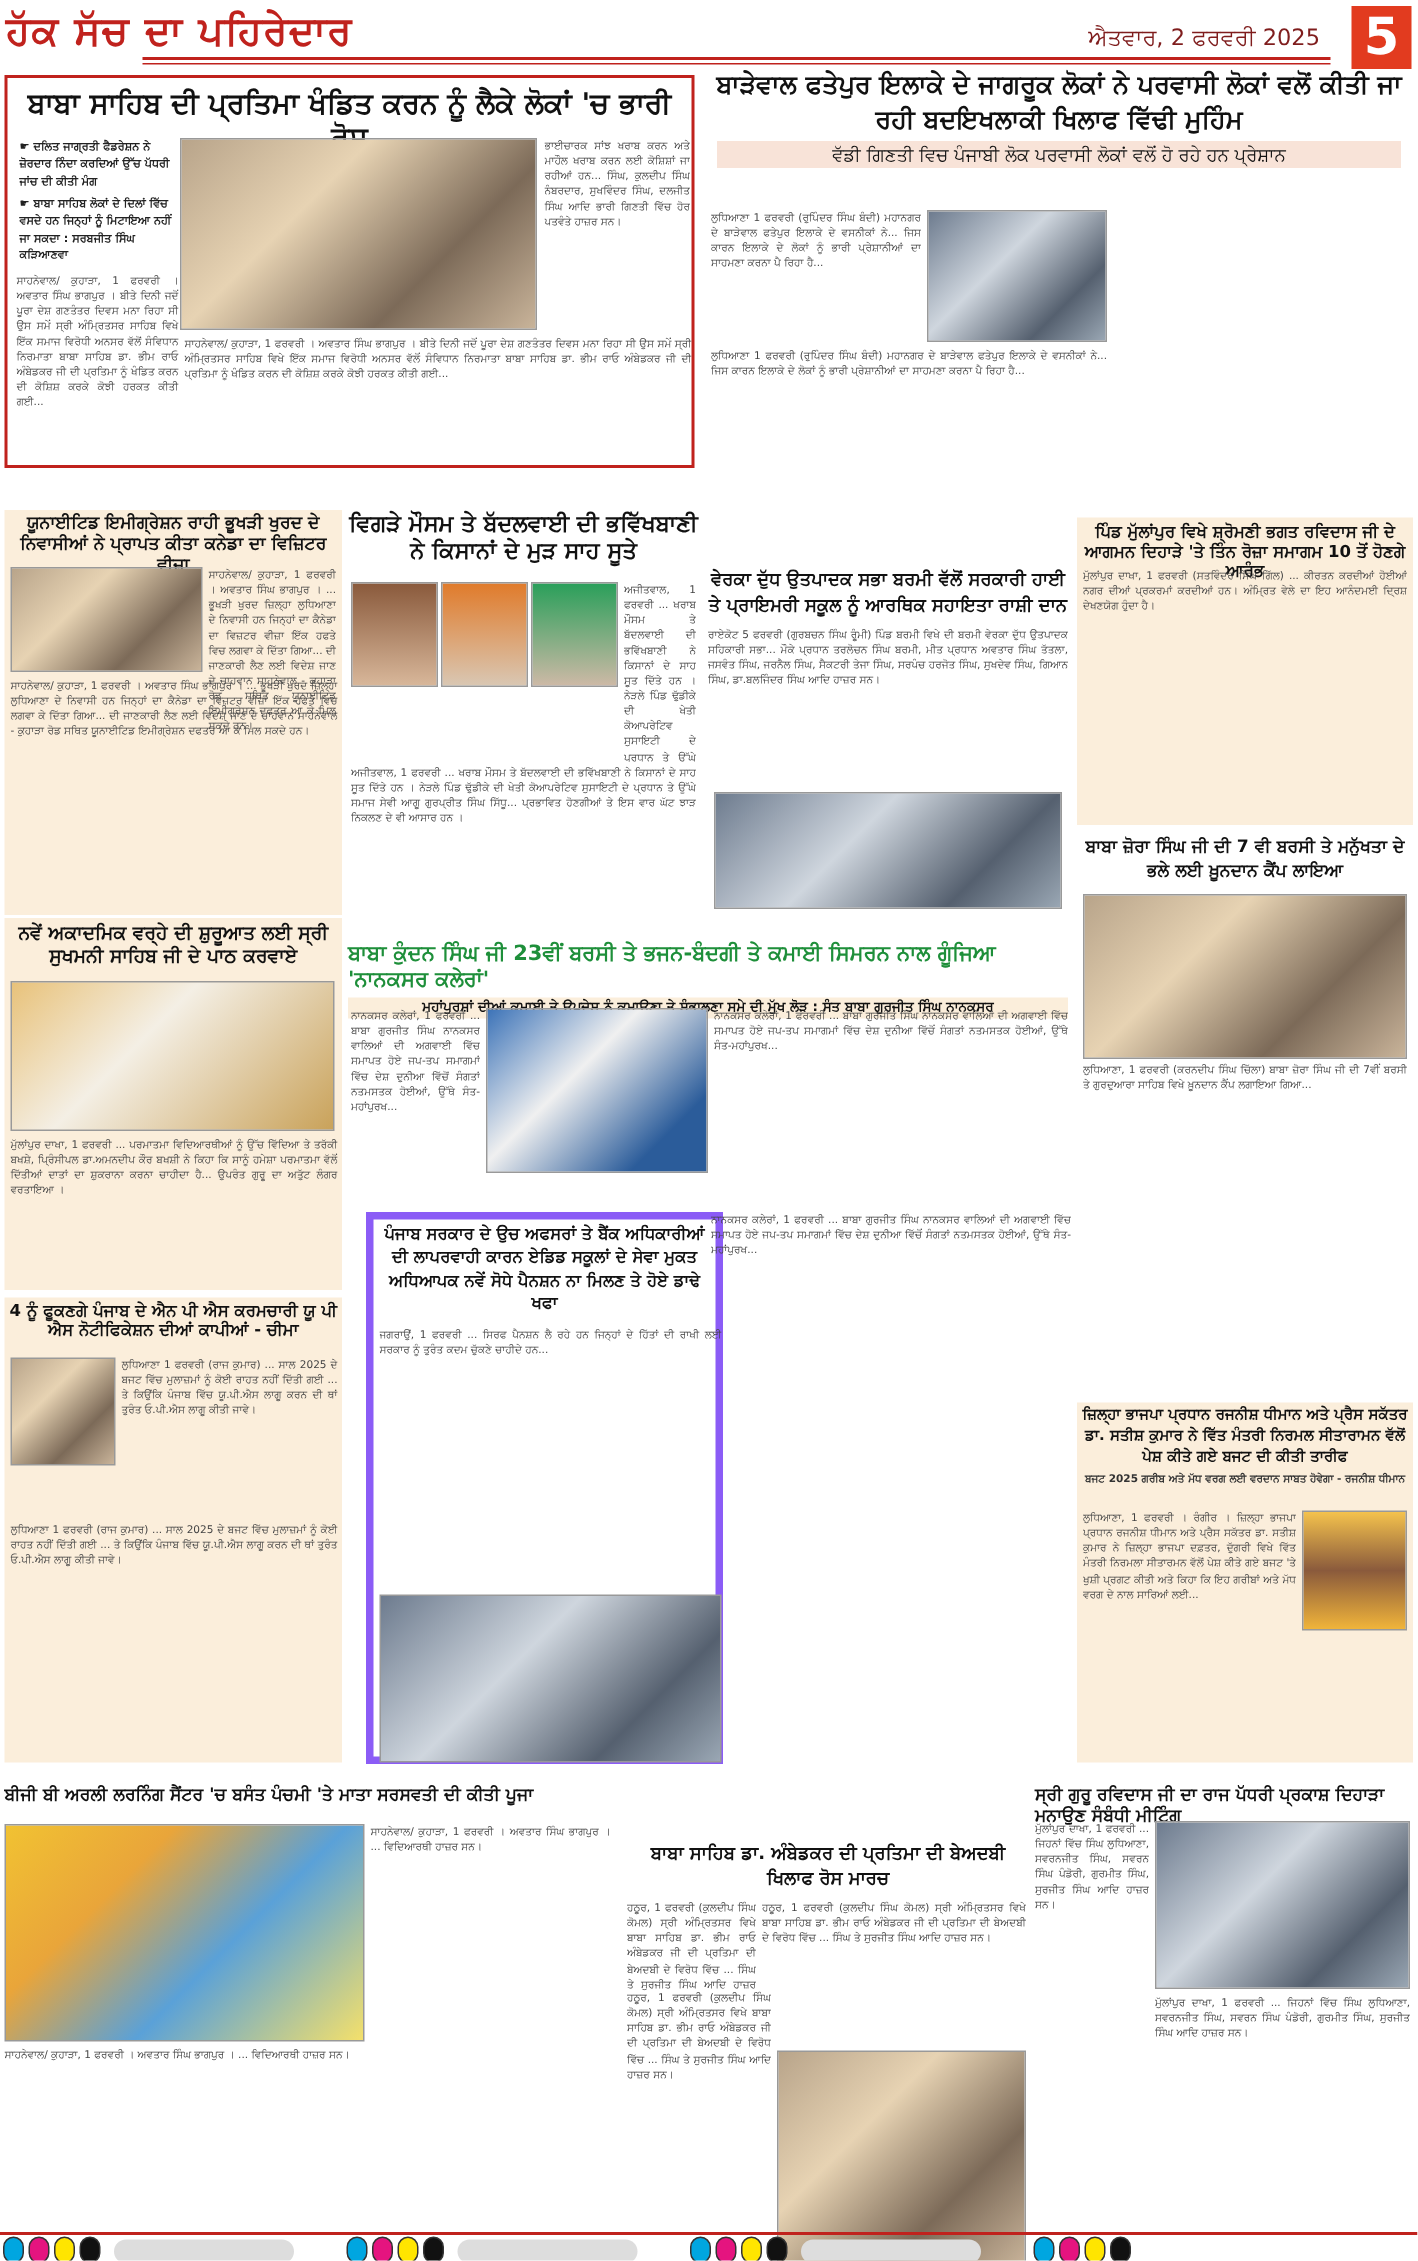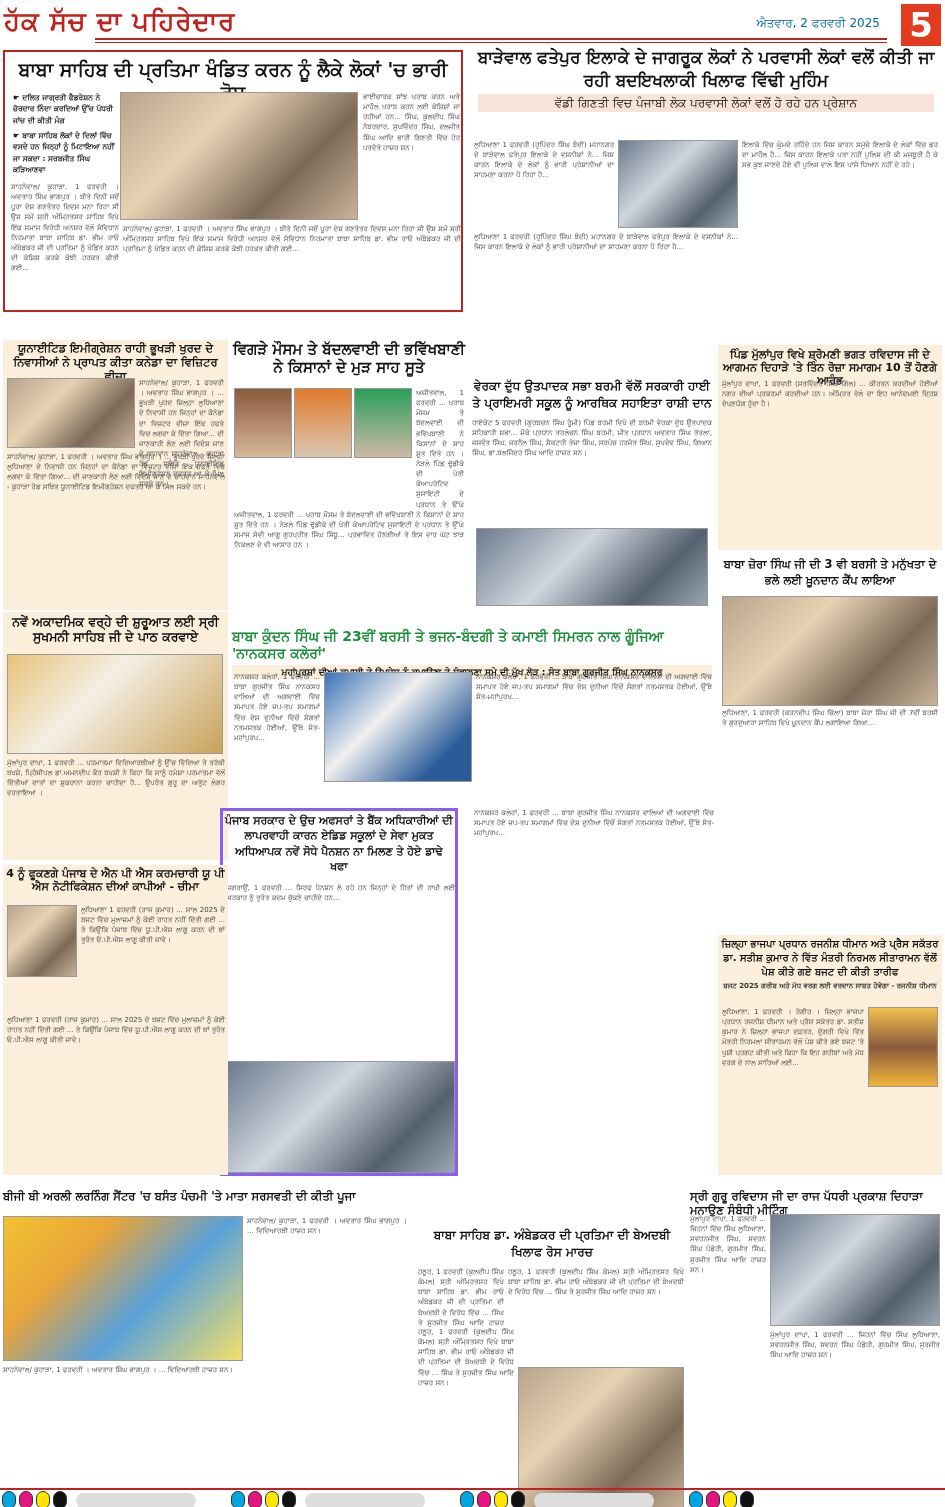--- a/index.html
+++ b/index.html
@@ -1,20 +1,20 @@
 <!DOCTYPE html>
 <html><head>
 <meta charset="utf-8">
 <style>
 *{box-sizing:border-box;margin:0;padding:0}
 body{width:945px;height:1507px;background:#fff;font-family:"DejaVu Sans",sans-serif;color:#222;position:relative;overflow:hidden}
 .abs{position:absolute}
 .masthead-title{left:4px;top:6px;font-size:26px;font-weight:bold;color:#c0221d;letter-spacing:1px}
 .rule{left:95px;right:58px;height:2px;background:#c0221d}
-.date{right:65px;top:16px;font-size:12px;color:#0369a1}
+.date{right:65px;top:16px;font-size:15px;color:#7f1d1d}
 .pageno{right:4px;top:4px;width:40px;height:42px;background:#e23b1f;color:#fff;font-size:34px;font-weight:bold;text-align:center;line-height:42px}
 .box{border:2px solid #c0221d}
 .hl{font-weight:bold;text-align:center;color:#111;line-height:1.2}
 .txt{font-size:7px;line-height:1.45;color:#444;text-align:justify;overflow:hidden}
 .photo{background:linear-gradient(135deg,#8a8f96,#c7b9a3 40%,#5e6a78 70%,#a89a88);border:1px solid #999}
 .photo.warm{background:linear-gradient(135deg,#b8a48a,#e7d3b3 35%,#7c6a58 70%,#c9b49a)}
 .photo.cool{background:linear-gradient(135deg,#6d7b8e,#cfd6de 40%,#55606f 75%,#9aa7b4)}
 .photo.yellow{background:linear-gradient(135deg,#f1c232,#e9a53a 30%,#5aa1d8 60%,#f4e06b)}
 .beige{background:#fbeedb}
 .green{color:#1e8f3a}
@@ -41,21 +41,20 @@
   <div class="abs txt" style="left:6px;top:130px;width:108px;height:128px">ਸਾਹਨੇਵਾਲ/ ਕੁਹਾੜਾ, 1 ਫਰਵਰੀ । ਅਵਤਾਰ ਸਿੰਘ ਭਾਗਪੁਰ । ਬੀਤੇ ਦਿਨੀ ਜਦੋਂ ਪੂਰਾ ਦੇਸ਼ ਗਣਤੰਤਰ ਦਿਵਸ ਮਨਾ ਰਿਹਾ ਸੀ ਉਸ ਸਮੇਂ ਸ੍ਰੀ ਅੰਮ੍ਰਿਤਸਰ ਸਾਹਿਬ ਵਿਖੇ ਇੱਕ ਸਮਾਜ ਵਿਰੋਧੀ ਅਨਸਰ ਵੱਲੋਂ ਸੰਵਿਧਾਨ ਨਿਰਮਾਤਾ ਬਾਬਾ ਸਾਹਿਬ ਡਾ. ਭੀਮ ਰਾਓ ਅੰਬੇਡਕਰ ਜੀ ਦੀ ਪ੍ਰਤਿਮਾ ਨੂੰ ਖੰਡਿਤ ਕਰਨ ਦੀ ਕੋਸ਼ਿਸ਼ ਕਰਕੇ ਕੋਝੀ ਹਰਕਤ ਕੀਤੀ ਗਈ...</div>
   <div class="abs txt" style="left:358px;top:40px;width:97px;height:128px">ਭਾਈਚਾਰਕ ਸਾਂਝ ਖਰਾਬ ਕਰਨ ਅਤੇ ਮਾਹੌਲ ਖਰਾਬ ਕਰਨ ਲਈ ਕੋਸ਼ਿਸ਼ਾਂ ਜਾ ਰਹੀਆਂ ਹਨ... ਸਿੰਘ, ਕੁਲਦੀਪ ਸਿੰਘ ਨੰਬਰਦਾਰ, ਸੁਖਵਿੰਦਰ ਸਿੰਘ, ਦਲਜੀਤ ਸਿੰਘ ਆਦਿ ਭਾਰੀ ਗਿਣਤੀ ਵਿੱਚ ਹੋਰ ਪਤਵੰਤੇ ਹਾਜ਼ਰ ਸਨ।</div>
   <div class="abs txt" style="left:118px;top:172px;width:338px;height:85px">ਸਾਹਨੇਵਾਲ/ ਕੁਹਾੜਾ, 1 ਫਰਵਰੀ । ਅਵਤਾਰ ਸਿੰਘ ਭਾਗਪੁਰ । ਬੀਤੇ ਦਿਨੀ ਜਦੋਂ ਪੂਰਾ ਦੇਸ਼ ਗਣਤੰਤਰ ਦਿਵਸ ਮਨਾ ਰਿਹਾ ਸੀ ਉਸ ਸਮੇਂ ਸ੍ਰੀ ਅੰਮ੍ਰਿਤਸਰ ਸਾਹਿਬ ਵਿਖੇ ਇੱਕ ਸਮਾਜ ਵਿਰੋਧੀ ਅਨਸਰ ਵੱਲੋਂ ਸੰਵਿਧਾਨ ਨਿਰਮਾਤਾ ਬਾਬਾ ਸਾਹਿਬ ਡਾ. ਭੀਮ ਰਾਓ ਅੰਬੇਡਕਰ ਜੀ ਦੀ ਪ੍ਰਤਿਮਾ ਨੂੰ ਖੰਡਿਤ ਕਰਨ ਦੀ ਕੋਸ਼ਿਸ਼ ਕਰਕੇ ਕੋਝੀ ਹਰਕਤ ਕੀਤੀ ਗਈ...</div>
 </div>
 
 <div class="abs" style="left:470px;top:46px;width:472px;height:270px">
   <div class="hl" style="font-size:17px;line-height:1.35">ਬਾੜੇਵਾਲ ਫਤੇਪੁਰ ਇਲਾਕੇ ਦੇ ਜਾਗਰੂਕ ਲੋਕਾਂ ਨੇ ਪਰਵਾਸੀ ਲੋਕਾਂ ਵਲੋਂ ਕੀਤੀ ਜਾ ਰਹੀ ਬਦਇਖਲਾਕੀ ਖਿਲਾਫ ਵਿੱਢੀ ਮੁਹਿੰਮ</div>
   <div class="pink hl" style="font-size:12px;font-weight:normal;margin:2px 8px;padding:2px">ਵੱਡੀ ਗਿਣਤੀ ਵਿਚ ਪੰਜਾਬੀ ਲੋਕ ਪਰਵਾਸੀ ਲੋਕਾਂ ਵਲੋਂ ਹੋ ਰਹੇ ਹਨ ਪ੍ਰੇਸ਼ਾਨ</div>
   <div class="abs txt" style="left:4px;top:94px;width:140px;height:90px">ਲੁਧਿਆਣਾ 1 ਫਰਵਰੀ (ਰੁਪਿੰਦਰ ਸਿੰਘ ਬੰਦੀ) ਮਹਾਨਗਰ ਦੇ ਬਾੜੇਵਾਲ ਫਤੇਪੁਰ ਇਲਾਕੇ ਦੇ ਵਸਨੀਕਾਂ ਨੇ... ਜਿਸ ਕਾਰਨ ਇਲਾਕੇ ਦੇ ਲੋਕਾਂ ਨੂੰ ਭਾਰੀ ਪ੍ਰੇਸ਼ਾਨੀਆਂ ਦਾ ਸਾਹਮਣਾ ਕਰਨਾ ਪੈ ਰਿਹਾ ਹੈ...</div>
   <div class="abs photo cool" style="left:148px;top:94px;width:120px;height:88px"></div>
-  <div class="abs txt" style="left:272px;top:94px;width:196px;height:170px">ਇਲਾਕੇ ਵਿੱਚ ਘੁੰਮਦੇ ਰਹਿੰਦੇ ਹਨ ਜਿਸ ਕਾਰਨ ਸਮੁੱਚੇ ਇਲਾਕੇ ਦੇ ਲੋਕਾਂ ਵਿੱਚ ਡਰ ਦਾ ਮਾਹੌਲ ਹੈ... ਜਿਸ ਕਾਰਨ ਇਲਾਕੇ ਪਤਾ ਨਹੀਂ ਪੁਲਿਸ ਦੀ ਕੀ ਮਜਬੂਰੀ ਹੈ ਕੇ ਸਭ ਕੁਝ ਜਾਣਦੇ ਹੋਏ ਵੀ ਪੁਲਿਸ ਵਾਲੇ ਇਸ ਪਾਸੇ ਧਿਆਨ ਨਹੀਂ ਦੇ ਰਹੇ।</div>
   <div class="abs txt" style="left:4px;top:186px;width:264px;height:80px">ਲੁਧਿਆਣਾ 1 ਫਰਵਰੀ (ਰੁਪਿੰਦਰ ਸਿੰਘ ਬੰਦੀ) ਮਹਾਨਗਰ ਦੇ ਬਾੜੇਵਾਲ ਫਤੇਪੁਰ ਇਲਾਕੇ ਦੇ ਵਸਨੀਕਾਂ ਨੇ... ਜਿਸ ਕਾਰਨ ਇਲਾਕੇ ਦੇ ਲੋਕਾਂ ਨੂੰ ਭਾਰੀ ਪ੍ਰੇਸ਼ਾਨੀਆਂ ਦਾ ਸਾਹਮਣਾ ਕਰਨਾ ਪੈ ਰਿਹਾ ਹੈ...</div>
 </div>
 
 <div class="abs beige" style="left:3px;top:340px;width:225px;height:270px">
   <div class="hl" style="font-size:11.5px;padding:2px 4px">ਯੂਨਾਈਟਿਡ ਇਮੀਗ੍ਰੇਸ਼ਨ ਰਾਹੀ ਭੂਖੜੀ ਖੁਰਦ ਦੇ ਨਿਵਾਸੀਆਂ ਨੇ ਪ੍ਰਾਪਤ ਕੀਤਾ ਕਨੇਡਾ ਦਾ ਵਿਜ਼ਿਟਰ ਵੀਜ਼ਾ</div>
   <div class="abs photo warm" style="left:4px;top:38px;width:128px;height:70px"></div>
   <div class="abs txt" style="left:136px;top:38px;width:85px;height:110px">ਸਾਹਨੇਵਾਲ/ ਕੁਹਾੜਾ, 1 ਫਰਵਰੀ । ਅਵਤਾਰ ਸਿੰਘ ਭਾਗਪੁਰ । ... ਭੂਖੜੀ ਖੁਰਦ ਜ਼ਿਲ੍ਹਾ ਲੁਧਿਆਣਾ ਦੇ ਨਿਵਾਸੀ ਹਨ ਜਿਨ੍ਹਾਂ ਦਾ ਕੈਨੇਡਾ ਦਾ ਵਿਜ਼ਟਰ ਵੀਜ਼ਾ ਇੱਕ ਹਫਤੇ ਵਿਚ ਲਗਵਾ ਕੇ ਦਿੱਤਾ ਗਿਆ... ਦੀ ਜਾਣਕਾਰੀ ਲੈਣ ਲਈ ਵਿਦੇਸ਼ ਜਾਣ ਦੇ ਚਾਹਵਾਨ ਸਾਹਨੇਵਾਲ - ਕੁਹਾੜਾ ਰੋਡ ਸਥਿਤ ਯੂਨਾਈਟਿਡ ਇਮੀਗ੍ਰੇਸ਼ਨ ਦਫਤਰ ਆ ਕੇ ਮਿਲ ਸਕਦੇ ਹਨ।</div>
   <div class="abs txt" style="left:4px;top:112px;width:218px;height:155px">ਸਾਹਨੇਵਾਲ/ ਕੁਹਾੜਾ, 1 ਫਰਵਰੀ । ਅਵਤਾਰ ਸਿੰਘ ਭਾਗਪੁਰ । ... ਭੂਖੜੀ ਖੁਰਦ ਜ਼ਿਲ੍ਹਾ ਲੁਧਿਆਣਾ ਦੇ ਨਿਵਾਸੀ ਹਨ ਜਿਨ੍ਹਾਂ ਦਾ ਕੈਨੇਡਾ ਦਾ ਵਿਜ਼ਟਰ ਵੀਜ਼ਾ ਇੱਕ ਹਫਤੇ ਵਿਚ ਲਗਵਾ ਕੇ ਦਿੱਤਾ ਗਿਆ... ਦੀ ਜਾਣਕਾਰੀ ਲੈਣ ਲਈ ਵਿਦੇਸ਼ ਜਾਣ ਦੇ ਚਾਹਵਾਨ ਸਾਹਨੇਵਾਲ - ਕੁਹਾੜਾ ਰੋਡ ਸਥਿਤ ਯੂਨਾਈਟਿਡ ਇਮੀਗ੍ਰੇਸ਼ਨ ਦਫਤਰ ਆ ਕੇ ਮਿਲ ਸਕਦੇ ਹਨ।</div>
 </div>
 
@@ -73,40 +72,40 @@
   <div class="abs txt" style="left:2px;top:40px;width:240px;height:110px">ਰਾਏਕੋਟ 5 ਫਰਵਰੀ (ਗੁਰਬਚਨ ਸਿੰਘ ਰੂੰਮੀ) ਪਿੰਡ ਬਰਮੀ ਵਿਖੇ ਦੀ ਬਰਮੀ ਵੇਰਕਾ ਦੁੱਧ ਉਤਪਾਦਕ ਸਹਿਕਾਰੀ ਸਭਾ... ਮੌਕੇ ਪ੍ਰਧਾਨ ਤਰਲੋਚਨ ਸਿੰਘ ਬਰਮੀ, ਮੀਤ ਪ੍ਰਧਾਨ ਅਵਤਾਰ ਸਿੰਘ ਤੱਤਲਾ, ਜਸਵੰਤ ਸਿੰਘ, ਜਰਨੈਲ ਸਿੰਘ, ਸੈਕਟਰੀ ਤੇਜਾ ਸਿੰਘ, ਸਰਪੰਚ ਹਰਜੋਤ ਸਿੰਘ, ਸੁਖਦੇਵ ਸਿੰਘ, ਗਿਆਨ ਸਿੰਘ, ਡਾ.ਬਲਜਿੰਦਰ ਸਿੰਘ ਆਦਿ ਹਾਜ਼ਰ ਸਨ।</div>
   <div class="abs photo cool" style="left:6px;top:150px;width:232px;height:78px"></div>
 </div>
 
 <div class="abs beige" style="left:718px;top:345px;width:224px;height:205px">
   <div class="hl" style="font-size:11px;padding:3px">ਪਿੰਡ ਮੁੱਲਾਂਪੁਰ ਵਿਖੇ ਸ਼੍ਰੋਮਣੀ ਭਗਤ ਰਵਿਦਾਸ ਜੀ ਦੇ ਆਗਮਨ ਦਿਹਾੜੇ 'ਤੇ ਤਿੰਨ ਰੋਜ਼ਾ ਸਮਾਗਮ 10 ਤੋਂ ਹੋਣਗੇ ਆਰੰਭ</div>
   <div class="abs txt" style="left:4px;top:34px;width:216px;height:168px">ਮੁੱਲਾਂਪੁਰ ਦਾਖਾ, 1 ਫਰਵਰੀ (ਸਤਵਿੰਦਰ ਸਿੰਘ ਗਿੱਲ) ... ਕੀਰਤਨ ਕਰਦੀਆਂ ਹੋਈਆਂ ਨਗਰ ਦੀਆਂ ਪ੍ਰਕਰਮਾਂ ਕਰਦੀਆਂ ਹਨ। ਅੰਮ੍ਰਿਤ ਵੇਲੇ ਦਾ ਇਹ ਆਨੰਦਮਈ ਦ੍ਰਿਸ਼ ਦੇਖਣਯੋਗ ਹੁੰਦਾ ਹੈ।</div>
 </div>
 
 <div class="abs" style="left:718px;top:556px;width:224px;height:250px">
-  <div class="hl" style="font-size:11.5px;line-height:1.4">ਬਾਬਾ ਜ਼ੋਰਾ ਸਿੰਘ ਜੀ ਦੀ 3 ਵੀ ਬਰਸੀ ਤੇ ਮਨੁੱਖਤਾ ਦੇ ਭਲੇ ਲਈ ਖ਼ੂਨਦਾਨ ਕੈਂਪ ਲਾਇਆ</div>
+  <div class="hl" style="font-size:11.5px;line-height:1.4">ਬਾਬਾ ਜ਼ੋਰਾ ਸਿੰਘ ਜੀ ਦੀ 7 ਵੀ ਬਰਸੀ ਤੇ ਮਨੁੱਖਤਾ ਦੇ ਭਲੇ ਲਈ ਖ਼ੂਨਦਾਨ ਕੈਂਪ ਲਾਇਆ</div>
   <div class="abs photo warm" style="left:4px;top:40px;width:216px;height:110px"></div>
   <div class="abs txt" style="left:4px;top:152px;width:216px;height:96px">ਲੁਧਿਆਣਾ, 1 ਫਰਵਰੀ (ਕਰਨਦੀਪ ਸਿੰਘ ਚਿੱਲਾ) ਬਾਬਾ ਜ਼ੋਰਾ ਸਿੰਘ ਜੀ ਦੀ 7ਵੀਂ ਬਰਸੀ ਤੇ ਗੁਰਦੁਆਰਾ ਸਾਹਿਬ ਵਿਖੇ ਖ਼ੂਨਦਾਨ ਕੈਂਪ ਲਗਾਇਆ ਗਿਆ...</div>
 </div>
 
 <div class="abs beige" style="left:3px;top:612px;width:225px;height:248px">
   <div class="hl" style="font-size:12.5px;padding:2px">ਨਵੇਂ ਅਕਾਦਮਿਕ ਵਰ੍ਹੇ ਦੀ ਸ਼ੁਰੂਆਤ ਲਈ ਸ੍ਰੀ ਸੁਖਮਨੀ ਸਾਹਿਬ ਜੀ ਦੇ ਪਾਠ ਕਰਵਾਏ</div>
   <div class="abs photo yellow" style="left:4px;top:42px;width:216px;height:100px;background:linear-gradient(135deg,#e8c27a,#f4efe5 40%,#c9a25a)"></div>
   <div class="abs txt" style="left:4px;top:146px;width:218px;height:100px">ਮੁੱਲਾਂਪੁਰ ਦਾਖਾ, 1 ਫਰਵਰੀ ... ਪਰਮਾਤਮਾ ਵਿਦਿਆਰਥੀਆਂ ਨੂੰ ਉੱਚ ਵਿੱਦਿਆ ਤੇ ਤਰੱਕੀ ਬਖਸ਼ੇ, ਪ੍ਰਿੰਸੀਪਲ ਡਾ.ਅਮਨਦੀਪ ਕੌਰ ਬਖਸ਼ੀ ਨੇ ਕਿਹਾ ਕਿ ਸਾਨੂੰ ਹਮੇਸ਼ਾ ਪਰਮਾਤਮਾ ਵੱਲੋਂ ਦਿੱਤੀਆਂ ਦਾਤਾਂ ਦਾ ਸ਼ੁਕਰਾਨਾ ਕਰਨਾ ਚਾਹੀਦਾ ਹੈ... ਉਪਰੰਤ ਗੁਰੂ ਦਾ ਅਤੁੱਟ ਲੰਗਰ ਵਰਤਾਇਆ ।</div>
 </div>
 
 <div class="abs" style="left:232px;top:628px;width:480px;height:175px">
   <div class="hl green" style="font-size:14px;text-align:left">ਬਾਬਾ ਕੁੰਦਨ ਸਿੰਘ ਜੀ 23ਵੀਂ ਬਰਸੀ ਤੇ ਭਜਨ-ਬੰਦਗੀ ਤੇ ਕਮਾਈ ਸਿਮਰਨ ਨਾਲ ਗੂੰਜਿਆ 'ਨਾਨਕਸਰ ਕਲੇਰਾਂ'</div>
   <div class="beige hl" style="font-size:9px;margin-top:3px;padding:2px">ਮਹਾਂਪੁਰਸ਼ਾਂ ਦੀਆਂ ਕਮਾਈ ਤੇ ਉਪਦੇਸ ਨੂੰ ਕਮਾਉਣਾ ਤੇ ਸੰਭਾਲਣਾ ਸਮੇ ਦੀ ਮੁੱਖ ਲੋੜ : ਸੰਤ ਬਾਬਾ ਗੁਰਜੀਤ ਸਿੰਘ ਨਾਨਕਸਰ</div>
   <div class="abs txt" style="left:2px;top:44px;width:86px;height:130px">ਨਾਨਕਸਰ ਕਲੇਰਾਂ, 1 ਫਰਵਰੀ ... ਬਾਬਾ ਗੁਰਜੀਤ ਸਿੰਘ ਨਾਨਕਸਰ ਵਾਲਿਆਂ ਦੀ ਅਗਵਾਈ ਵਿੱਚ ਸਮਾਪਤ ਹੋਏ ਜਪ-ਤਪ ਸਮਾਗਮਾਂ ਵਿੱਚ ਦੇਸ਼ ਦੁਨੀਆ ਵਿੱਚੋਂ ਸੰਗਤਾਂ ਨਤਮਸਤਕ ਹੋਈਆਂ, ਉੱਥੇ ਸੰਤ-ਮਹਾਂਪੁਰਖ...</div>
   <div class="abs photo" style="left:92px;top:44px;width:148px;height:110px;background:linear-gradient(135deg,#3c73b8,#f0f0f0 40%,#2b5c9a 80%)"></div>
   <div class="abs txt" style="left:244px;top:44px;width:236px;height:130px">ਨਾਨਕਸਰ ਕਲੇਰਾਂ, 1 ਫਰਵਰੀ ... ਬਾਬਾ ਗੁਰਜੀਤ ਸਿੰਘ ਨਾਨਕਸਰ ਵਾਲਿਆਂ ਦੀ ਅਗਵਾਈ ਵਿੱਚ ਸਮਾਪਤ ਹੋਏ ਜਪ-ਤਪ ਸਮਾਗਮਾਂ ਵਿੱਚ ਦੇਸ਼ ਦੁਨੀਆ ਵਿੱਚੋਂ ਸੰਗਤਾਂ ਨਤਮਸਤਕ ਹੋਈਆਂ, ਉੱਥੇ ਸੰਤ-ਮਹਾਂਪੁਰਖ...</div>
 </div>
 
-<div class="abs" style="left:220px;top:808px;width:238px;height:368px;border:3px solid #8b5cf6">
+<div class="abs" style="left:244px;top:808px;width:238px;height:368px;border:5px solid #8b5cf6">
   <div class="hl" style="font-size:11px;line-height:1.4;padding:2px">ਪੰਜਾਬ ਸਰਕਾਰ ਦੇ ਉਚ ਅਫਸਰਾਂ ਤੇ ਬੈਂਕ ਅਧਿਕਾਰੀਆਂ ਦੀ ਲਾਪਰਵਾਹੀ ਕਾਰਨ ਏਡਿਡ ਸਕੂਲਾਂ ਦੇ ਸੇਵਾ ਮੁਕਤ ਅਧਿਆਪਕ ਨਵੇਂ ਸੋਧੇ ਪੈਨਸ਼ਨ ਨਾ ਮਿਲਣ ਤੇ ਹੋਏ ਡਾਢੇ ਖਫਾ</div>
   <div class="abs txt" style="left:4px;top:72px;width:228px;height:175px">ਜਗਰਾਉਂ, 1 ਫਰਵਰੀ ... ਸਿਰਫ ਪੈਨਸ਼ਨ ਲੈ ਰਹੇ ਹਨ ਜਿਨ੍ਹਾਂ ਦੇ ਹਿੱਤਾਂ ਦੀ ਰਾਖੀ ਲਈ ਸਰਕਾਰ ਨੂੰ ਤੁਰੰਤ ਕਦਮ ਚੁੱਕਣੇ ਚਾਹੀਦੇ ਹਨ...</div>
   <div class="abs photo cool" style="left:4px;top:250px;width:228px;height:112px"></div>
 </div>
 
 <div class="abs txt" style="left:474px;top:808px;width:240px;height:365px">ਨਾਨਕਸਰ ਕਲੇਰਾਂ, 1 ਫਰਵਰੀ ... ਬਾਬਾ ਗੁਰਜੀਤ ਸਿੰਘ ਨਾਨਕਸਰ ਵਾਲਿਆਂ ਦੀ ਅਗਵਾਈ ਵਿੱਚ ਸਮਾਪਤ ਹੋਏ ਜਪ-ਤਪ ਸਮਾਗਮਾਂ ਵਿੱਚ ਦੇਸ਼ ਦੁਨੀਆ ਵਿੱਚੋਂ ਸੰਗਤਾਂ ਨਤਮਸਤਕ ਹੋਈਆਂ, ਉੱਥੇ ਸੰਤ-ਮਹਾਂਪੁਰਖ...</div>
 
 <div class="abs beige" style="left:3px;top:865px;width:225px;height:310px">
   <div class="hl" style="font-size:11px;padding:2px">4 ਨੂੰ ਫੂਕਣਗੇ ਪੰਜਾਬ ਦੇ ਐਨ ਪੀ ਐਸ ਕਰਮਚਾਰੀ ਯੂ ਪੀ ਐਸ ਨੋਟੀਫਿਕੇਸ਼ਨ ਦੀਆਂ ਕਾਪੀਆਂ - ਚੀਮਾ</div>
   <div class="abs photo warm" style="left:4px;top:40px;width:70px;height:72px"></div>

